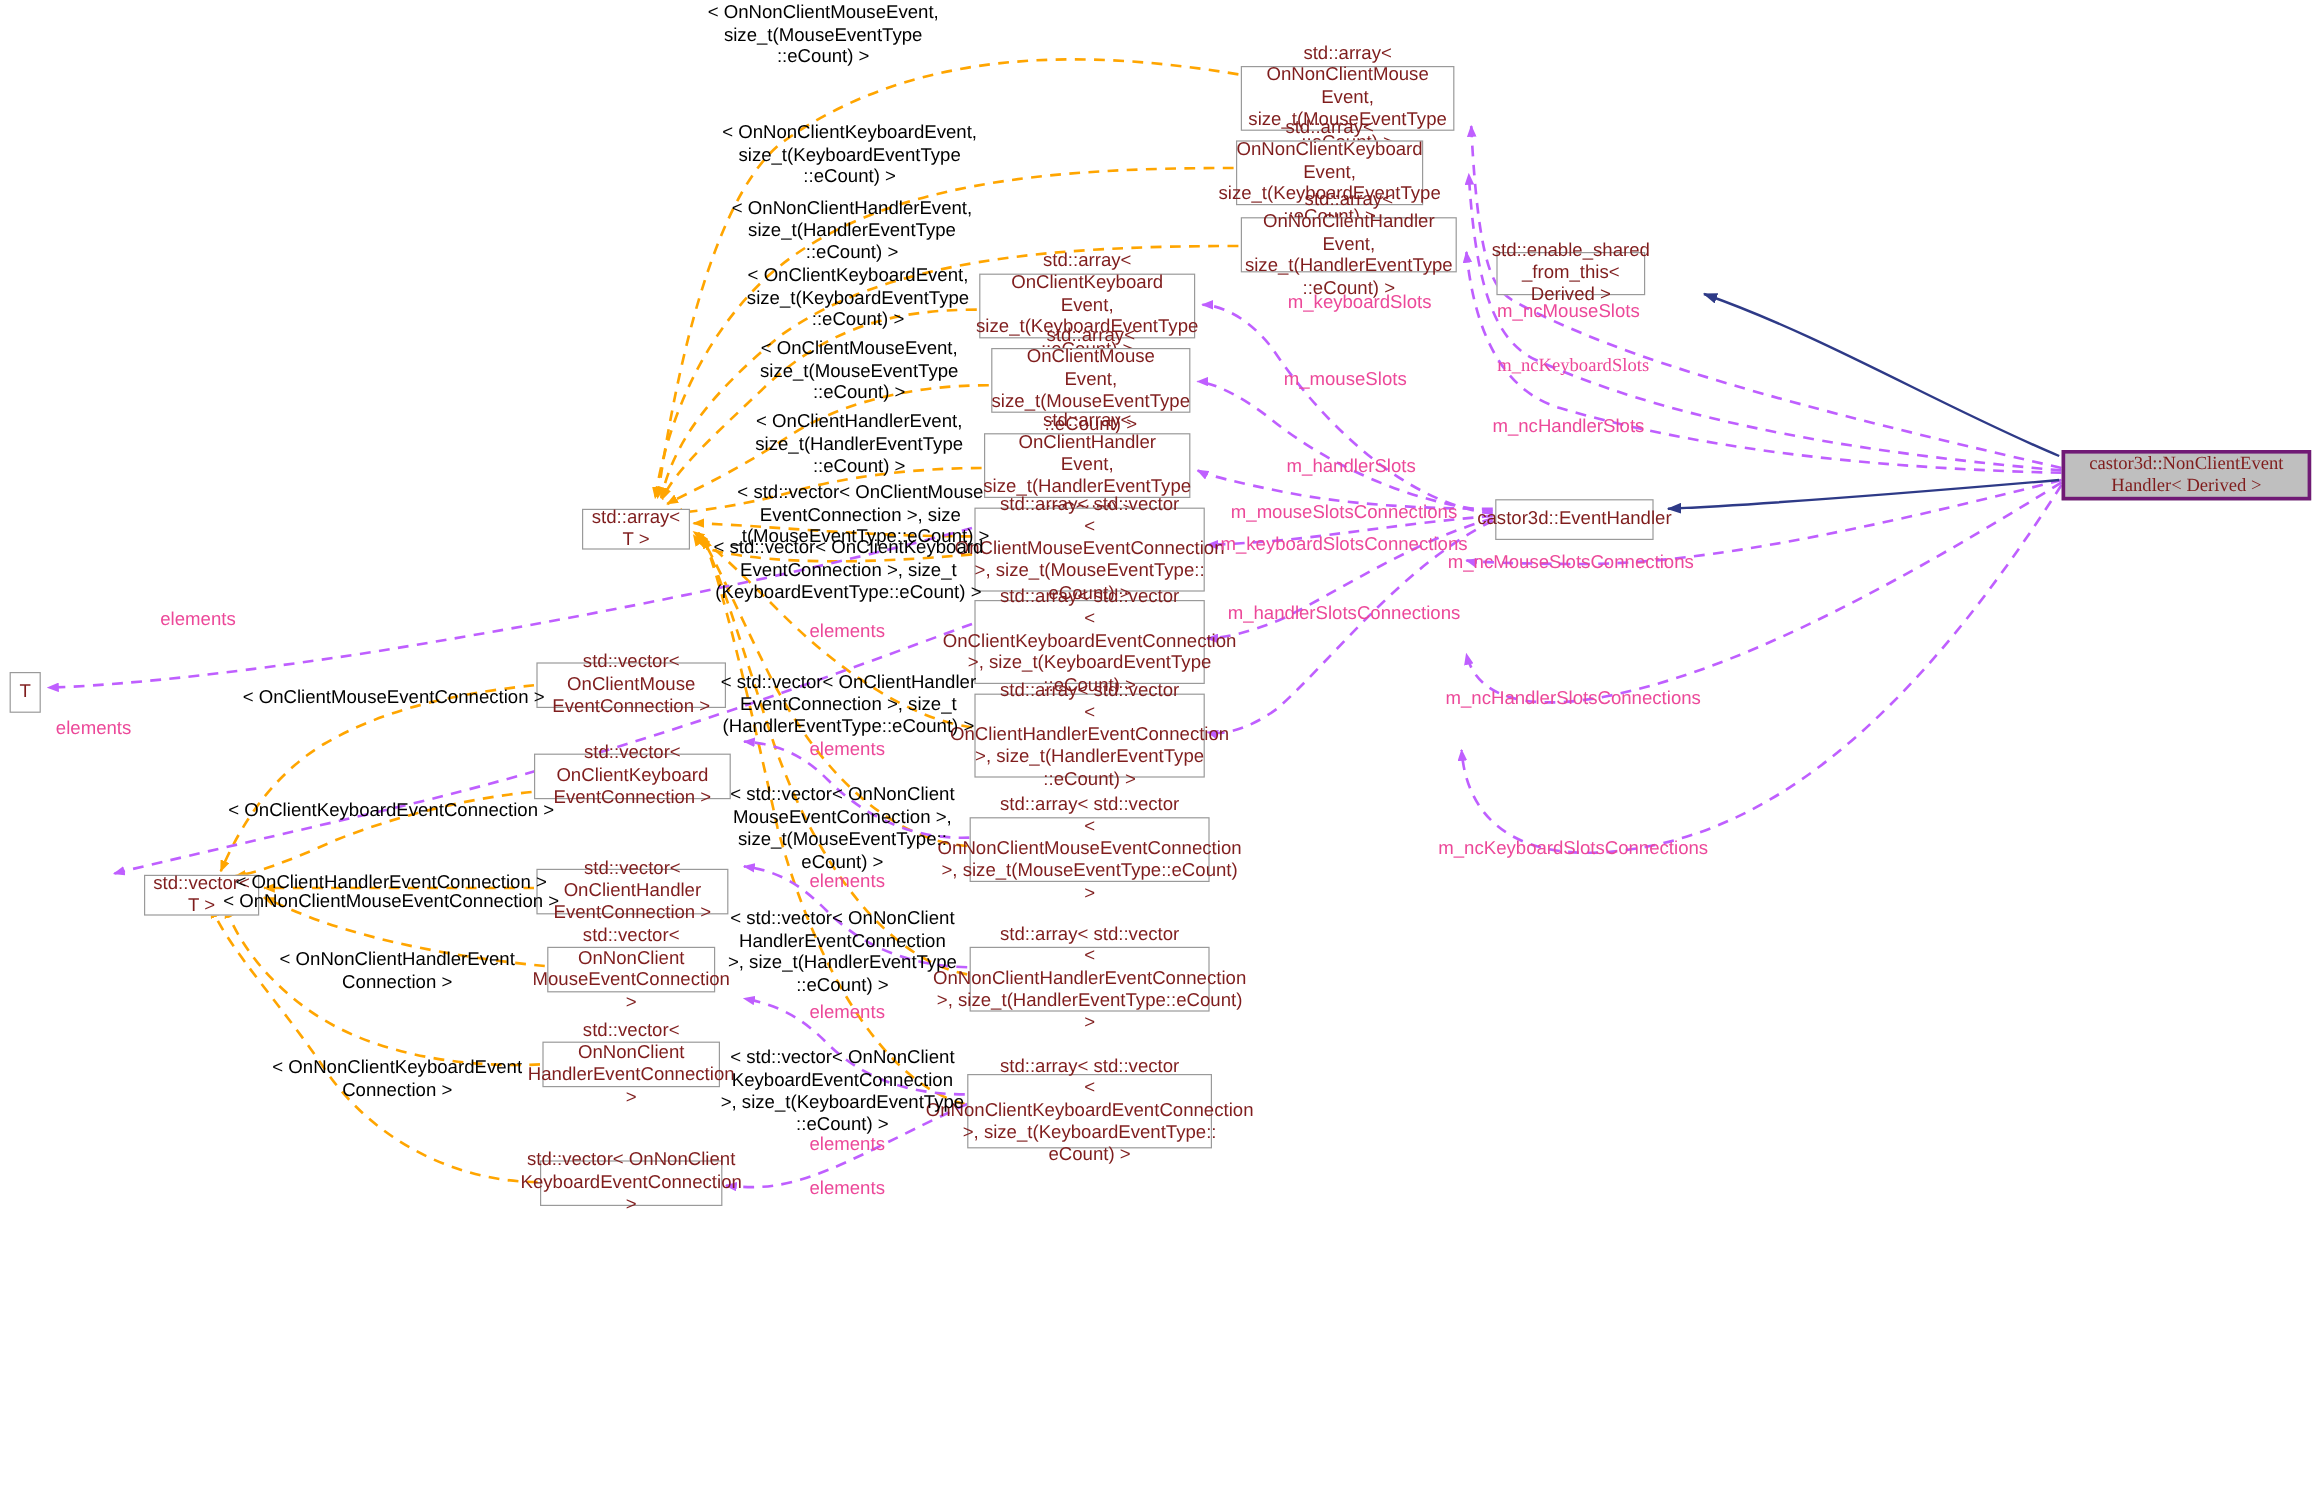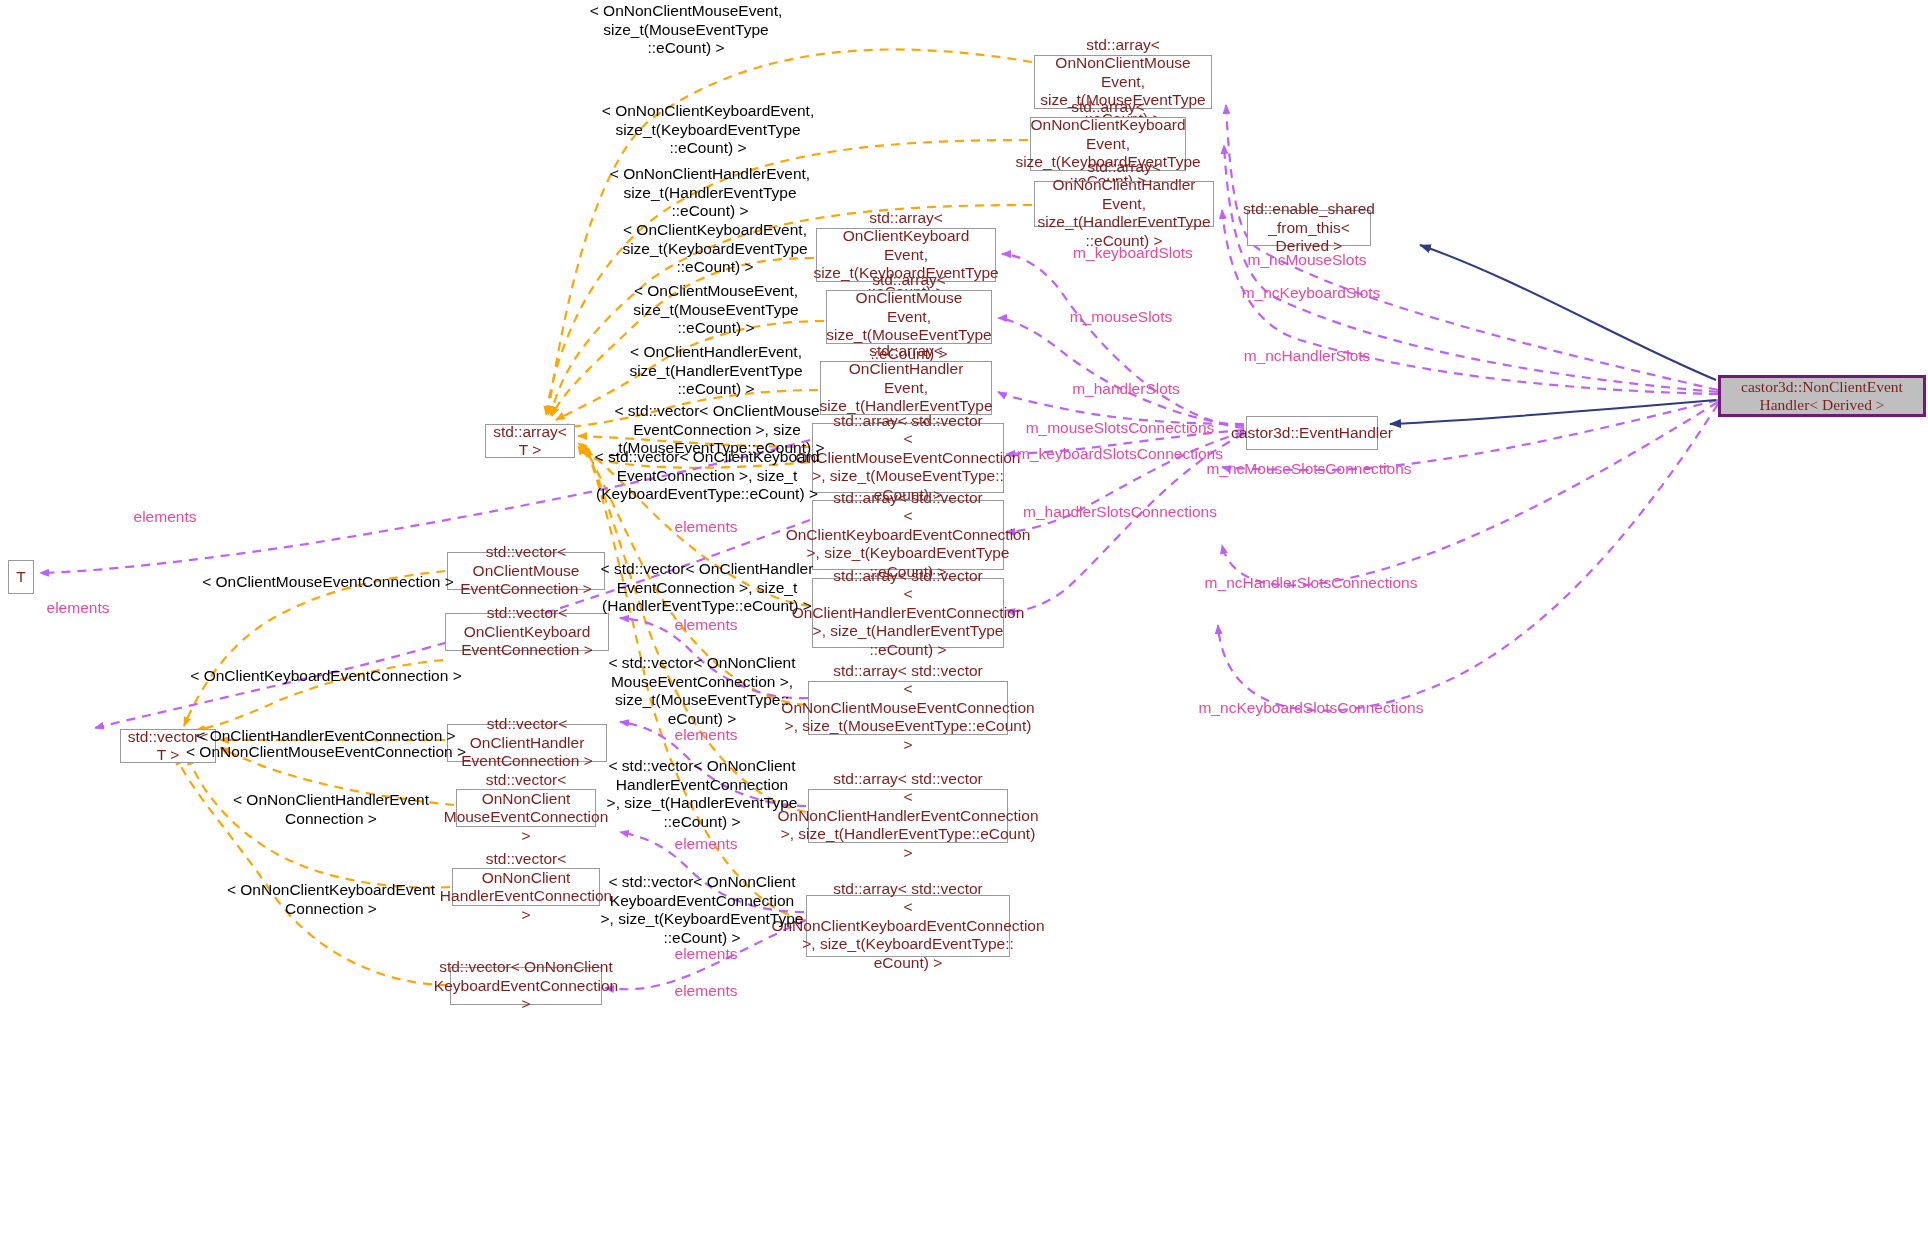--- a/index.html
+++ b/index.html
@@ -175,21 +175,21 @@
 &gt;, size_t(MouseEventType::eCount) &gt;</div>
       <div class="node plain" style="left: 808px; top: 789px; width: 200px; height: 54px;">std::array&lt; std::vector
 &lt; OnNonClientHandlerEventConnection
 &gt;, size_t(HandlerEventType::eCount) &gt;</div>
       <div class="node plain" style="left: 806px; top: 895px; width: 204px; height: 62px;">std::array&lt; std::vector
 &lt; OnNonClientKeyboardEventConnection
 &gt;, size_t(KeyboardEventType::
 eCount) &gt;</div>
       <div class="node plain" style="left: 447px; top: 552px; width: 158px; height: 38px;">std::vector&lt; OnClientMouse
 EventConnection &gt;</div>
-      <div class="node plain" style="left: 445px; top: 613px; width: 164px; height: 38px;">std::vector&lt; OnClientKeyboard
+      <div class="node plain" style="left: 445px; top: 628px; width: 164px; height: 38px;">std::vector&lt; OnClientKeyboard
 EventConnection &gt;</div>
       <div class="node plain" style="left: 447px; top: 724px; width: 160px; height: 38px;">std::vector&lt; OnClientHandler
 EventConnection &gt;</div>
       <div class="node plain" style="left: 456px; top: 789px; width: 140px; height: 38px;">std::vector&lt; OnNonClient
 MouseEventConnection &gt;</div>
       <div class="node plain" style="left: 452px; top: 868px; width: 148px; height: 38px;">std::vector&lt; OnNonClient
 HandlerEventConnection &gt;</div>
       <div class="node plain" style="left: 450px; top: 967px; width: 152px; height: 38px;">std::vector&lt; OnNonClient
 KeyboardEventConnection &gt;</div>
     </div>
@@ -241,21 +241,21 @@
       <div class="edge-label" style="left: 706px; top: 835px;">elements</div>
       <div class="edge-label" style="left: 706px; top: 945px;">elements</div>
       <div class="edge-label" style="left: 706px; top: 982px;">elements</div>
       <div class="edge-label" style="left: 1133px; top: 244px;">m_keyboardSlots</div>
       <div class="edge-label" style="left: 1121px; top: 308px;">m_mouseSlots</div>
       <div class="edge-label" style="left: 1126px; top: 380px;">m_handlerSlots</div>
       <div class="edge-label" style="left: 1120px; top: 419px;">m_mouseSlotsConnections</div>
       <div class="edge-label" style="left: 1120px; top: 445px;">m_keyboardSlotsConnections</div>
       <div class="edge-label" style="left: 1120px; top: 503px;">m_handlerSlotsConnections</div>
       <div class="edge-label" style="left: 1307px; top: 251px;">m_ncMouseSlots</div>
-      <div class="edge-label" style="left: 1311px; top: 284px;">m_ncKeyboardSlots</div>
+      <div class="edge-label" style="left: 1311px; top: 296px; font-family: Liberation Serif, serif;">m_ncKeyboardSlots</div>
       <div class="edge-label" style="left: 1307px; top: 347px;">m_ncHandlerSlots</div>
       <div class="edge-label" style="left: 1309px; top: 460px;">m_ncMouseSlotsConnections</div>
       <div class="edge-label" style="left: 1311px; top: 574px;">m_ncHandlerSlotsConnections</div>
       <div class="edge-label" style="left: 1311px; top: 699px;">m_ncKeyboardSlotsConnections</div>
       <div class="edge-label tmpl" style="left: 328px; top: 573px;">&lt; OnClientMouseEventConnection &gt;</div>
       <div class="edge-label tmpl" style="left: 326px; top: 667px;">&lt; OnClientKeyboardEventConnection &gt;</div>
       <div class="edge-label tmpl" style="left: 326px; top: 727px;">&lt; OnClientHandlerEventConnection &gt;</div>
       <div class="edge-label tmpl" style="left: 326px; top: 743px;">&lt; OnNonClientMouseEventConnection &gt;</div>
       <div class="edge-label tmpl" style="left: 331px; top: 791px;">&lt; OnNonClientHandlerEvent
 Connection &gt;</div>

